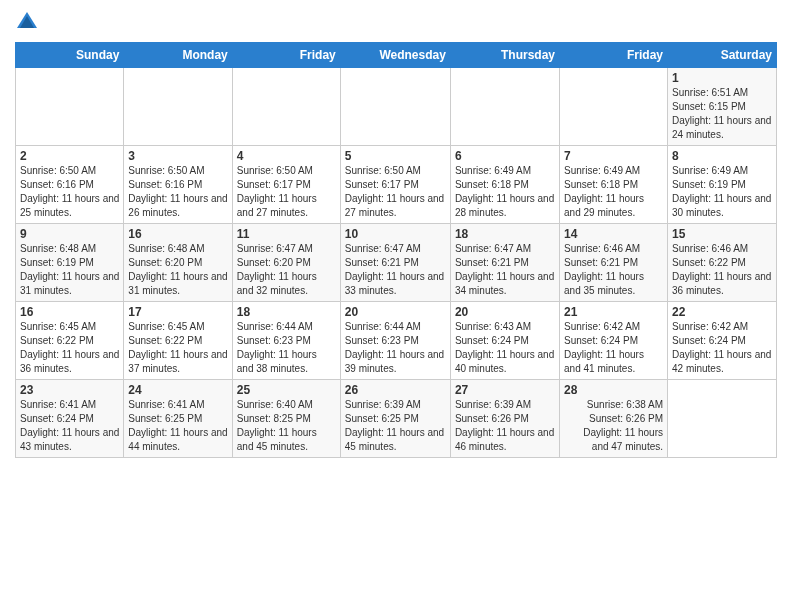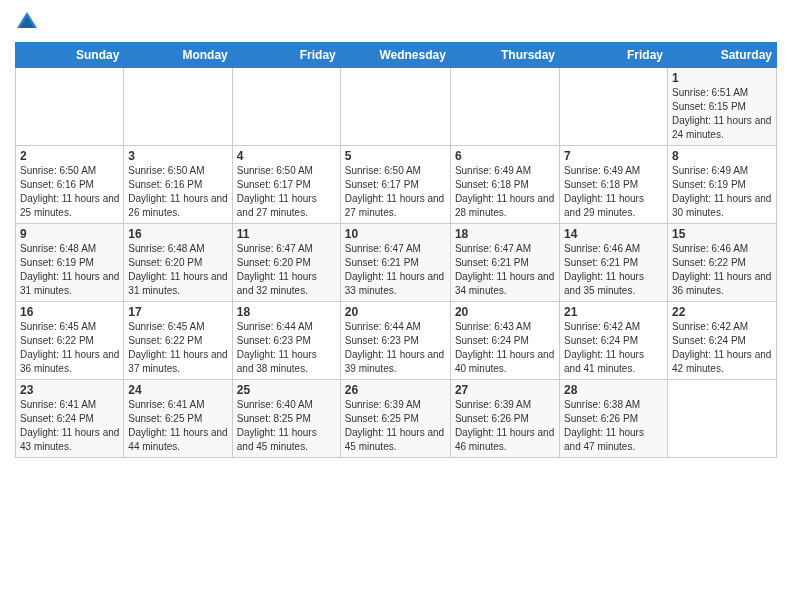--- a/index.html
+++ b/index.html
@@ -298,21 +298,21 @@
 Daylight: 11 hours and 45 minutes.</div>
           </td>
           <td>
             <span class="day-num">27</span>
             <div class="day-info" style="white-space: pre-line;">Sunrise: 6:39 AM
 Sunset: 6:26 PM
 Daylight: 11 hours and 46 minutes.</div>
           </td>
           <td>
             <span class="day-num">28</span>
-            <div class="day-info" style="white-space: pre-line;">Sunrise: 6:38 AM
+            <div class="day-info" style="white-space: pre-line; text-align: right;">Sunrise: 6:38 AM
 Sunset: 6:26 PM
 Daylight: 11 hours and 47 minutes.</div>
           </td>
           <td class="empty"></td>
         </tr>
       </tbody>
   </table>
 </div>
 
 </body></html>

